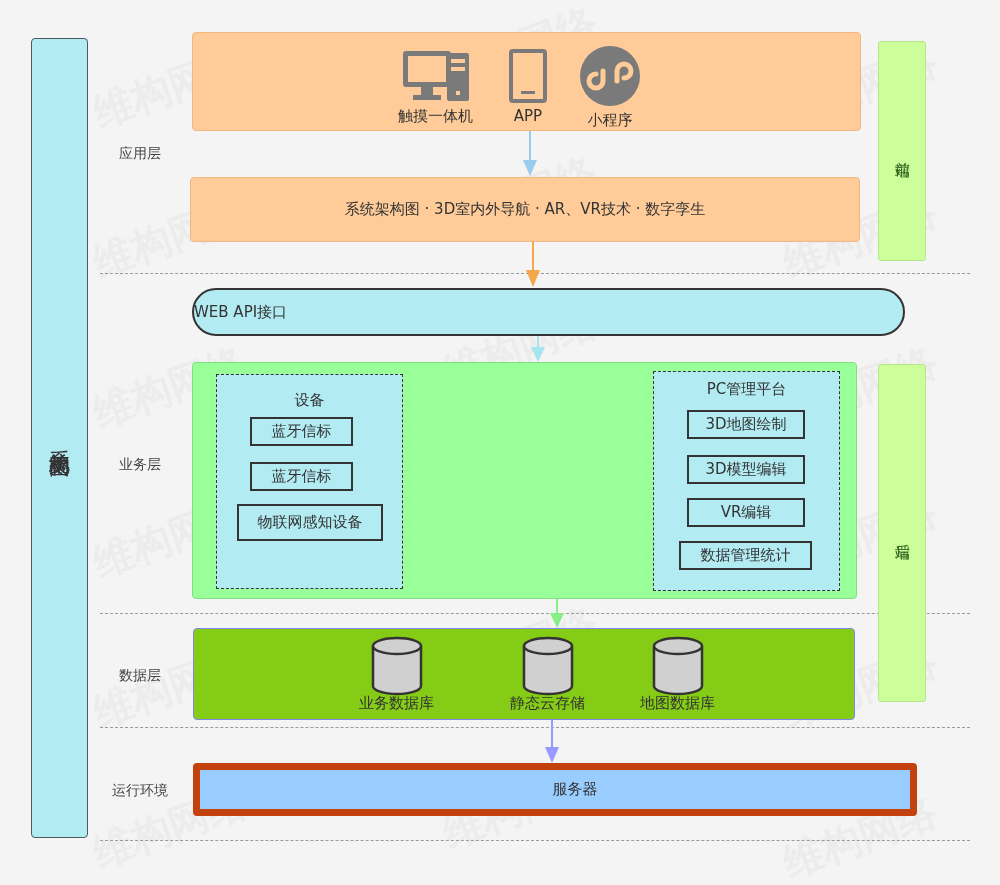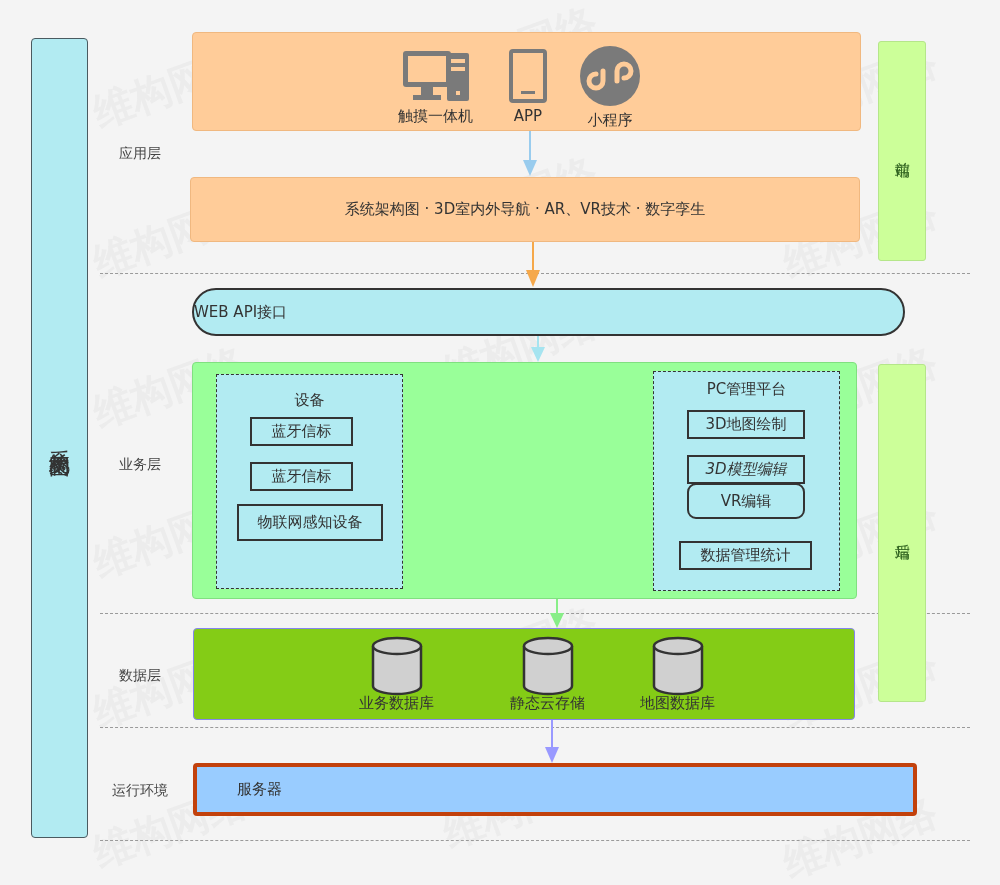--- a/index.html
+++ b/index.html
@@ -124,23 +124,23 @@
   }
   .db {
     position: absolute; display: flex; flex-direction: column; align-items: center;
   }
   .db .lbl { font-size: 15px; color: #333; margin-top: -2px; }
 
   
   #server-box {
     left: 193px; top: 763px; width: 724px; height: 53px;
     background: #99ccff;
-    border: 4px solid #c2410c;
-    border-radius: 4px;
-    display: flex; align-items: center; justify-content: flex-start;
+    border: 7px solid #c2410c;
+    border-radius: 4px;
+    display: flex; align-items: center; justify-content: center;
     font-size: 15px; color: #333; padding-left: 40px;
   }
 </style>
 </head>
 <body>
 
 <div class="watermark" style="left:90px;top:60px;">维构网络</div>
 <div class="watermark" style="left:440px;top:20px;">维构网络</div>
 <div class="watermark" style="left:780px;top:60px;">维构网络</div>
 <div class="watermark" style="left:90px;top:210px;">维构网络</div>
@@ -221,22 +221,22 @@
 <div id="biz-box" class="abs">
   <div class="group" style="left:15px;top:11px;width:187px;height:215px;margin-left:8px;">
     <div class="group-title" style="top:16px;">设备</div>
     <div class="svc" style="left:33px;top:42px;width:103px;height:29px;">蓝牙信标</div>
     <div class="svc" style="left:33px;top:87px;width:103px;height:29px;">蓝牙信标</div>
     <div class="svc" style="left:20px;top:129px;width:146px;height:37px;">物联网感知设备</div>
   </div>
   <div class="group" style="left:460px;top:8px;width:187px;height:220px;">
     <div class="group-title" style="top:8px;">PC管理平台</div>
     <div class="svc" style="left:33px;top:38px;width:118px;height:29px;">3D地图绘制</div>
-    <div class="svc" style="left:33px;top:83px;width:118px;height:29px;font-style:italic;">3D模型编辑</div>
-    <div class="svc" style="left:33px;top:111px;width:118px;height:36px;border-radius:9px;">VR编辑</div>
+    <div class="svc" style="left:33px;top:83px;width:118px;height:29px;">3D模型编辑</div>
+    <div class="svc" style="left:33px;top:126px;width:118px;height:29px;">VR编辑</div>
     <div class="svc" style="left:25px;top:169px;width:133px;height:29px;text-align:center;">数据管理统计</div>
   </div>
 </div>
 
 <div id="data-box" class="abs">
   <div class="db" style="left:165px;top:7px;">
     <svg width="54" height="60" viewBox="0 0 54 60">
       <path d="M3 10 v40 a24 8 0 0 0 48 0 v-40" fill="#d0d0d0" stroke="#333" stroke-width="2.5"></path>
       <ellipse cx="27" cy="10" rx="24" ry="8" fill="#d0d0d0" stroke="#333" stroke-width="2.5"></ellipse>
     </svg>

